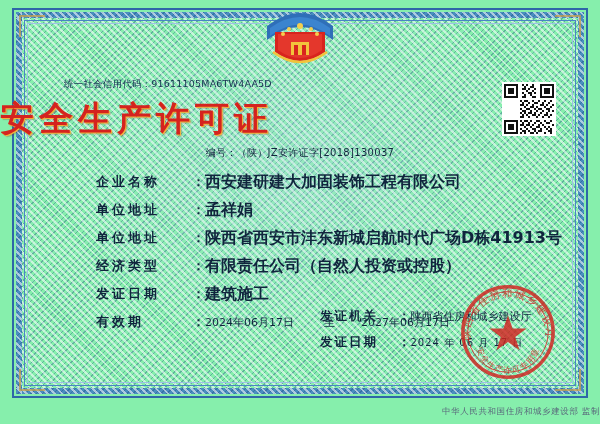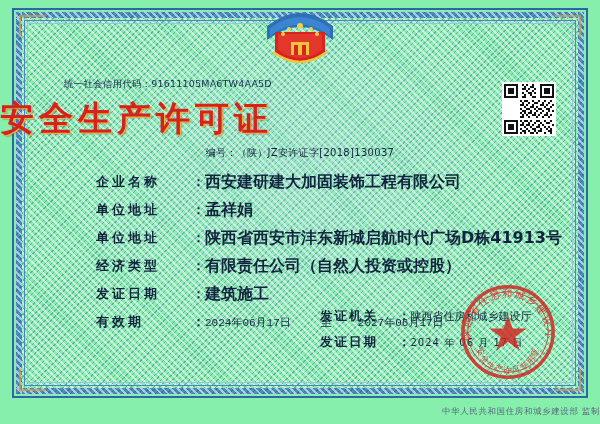--- a/index.html
+++ b/index.html
@@ -207,21 +207,20 @@
     font-size: 16px;
     color: #10253d;
     white-space: nowrap;
     font-weight: bold;
   }
 
   
   .validity {
     display: flex;
     align-items: baseline;
-    font-family: Liberation Mono, monospace;
   }
   .validity .date {
     font-size: 11px;
     color: #10253d;
   }
   .validity .sep {
     font-size: 11px;
     color: #10253d;
     margin: 0 26px 0 30px;
   }

